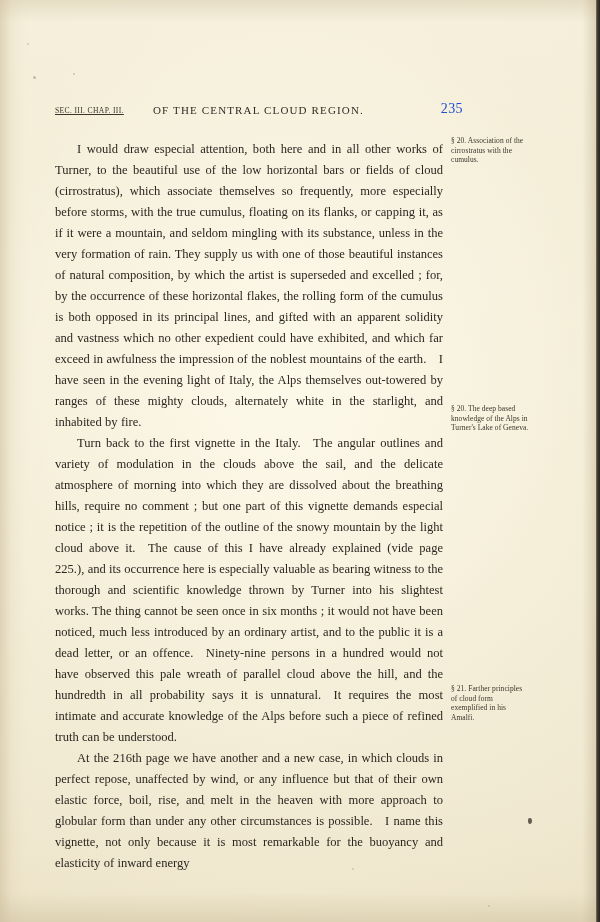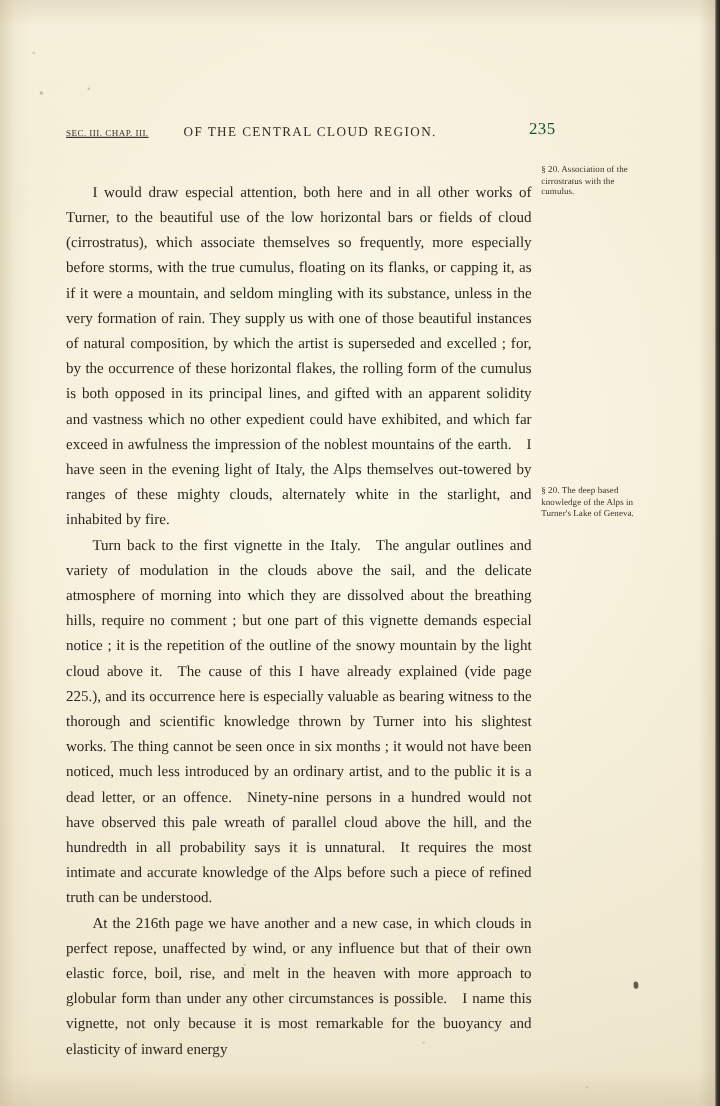--- a/index.html
+++ b/index.html
@@ -85,32 +85,32 @@
     text-transform: uppercase;
     color: #322d25;
     white-space: nowrap;
   }
   .head-folio {
     position: absolute;
     right: 0;
     top: -3px;
     font-size: 14px;
     letter-spacing: 0.4px;
-    color: #14532d;
+    color: #1d4ed8;
   }
 
   
   #text-column {
     position: absolute;
     left: 55px;
     top: 134px;
     width: 388px;
   }
   .para {
-    margin: 16px 0 0px 0;
+    margin: 5px 0 0px 0;
     text-align: justify;
     text-justify: inter-word;
     font-size: 12.55px;
     line-height: 21.0px;
     text-indent: 22px;
     color: #2b2620;
     word-spacing: 0.2px;
     hyphens: none;
   }
   .para + .para { margin-top: 0px; }
@@ -169,20 +169,21 @@
   </div>
 
   <div id="text-column">
     <p class="para">I would draw especial attention, both here and in all other works of Turner, to the beautiful use of the low horizontal bars or fields of cloud (cirrostratus), which associate themselves so frequently, more especially before storms, with the true cumulus, floating on its flanks, or capping it, as if it were a mountain, and seldom mingling with its substance, unless in the very formation of rain. They supply us with one of those beautiful instances of natural composition, by which the artist is superseded and excelled ; for, by the occurrence of these horizontal flakes, the rolling form of the cumulus is both opposed in its principal lines, and gifted with an apparent solidity and vastness which no other expedient could have exhibited, and which far exceed in awfulness the impression of the noblest mountains of the earth. I have seen in the evening light of Italy, the Alps themselves out-towered by ranges of these mighty clouds, alternately white in the starlight, and inhabited by fire.</p>
     <p class="para">Turn back to the first vignette in the Italy. The angular outlines and variety of modulation in the clouds above the sail, and the delicate atmosphere of morning into which they are dissolved about the breathing hills, require no comment ; but one part of this vignette demands especial notice ; it is the repetition of the outline of the snowy mountain by the light cloud above it. The cause of this I have already explained (vide page 225.), and its occurrence here is especially valuable as bearing witness to the thorough and scientific knowledge thrown by Turner into his slightest works. The thing cannot be seen once in six months ; it would not have been noticed, much less introduced by an ordinary artist, and to the public it is a dead letter, or an offence. Ninety-nine persons in a hundred would not have observed this pale wreath of parallel cloud above the hill, and the hundredth in all probability says it is unnatural. It requires the most intimate and accurate knowledge of the Alps before such a piece of refined truth can be understood.</p>
     <p class="para">At the 216th page we have another and a new case, in which clouds in perfect repose, unaffected by wind, or any influence but that of their own elastic force, boil, rise, and melt in the heaven with more approach to globular form than under any other circumstances is possible. I name this vignette, not only because it is most remarkable for the buoyancy and elasticity of inward energy</p>
   </div>
 
   <div class="margin-note" id="note-19">§ 20. Association of the cirrostratus with the cumulus.</div>
   <div class="margin-note" id="note-20">§ 20. The deep based knowledge of the Alps in Turner's Lake of Geneva.</div>
+  <div class="margin-note" id="note-21">§ 21. Farther principles of cloud form exemplified in his Amalfi.</div>
 
   <div class="speck" id="speck-main"></div>
   <div class="speck" id="speck-a"></div>
   <div class="speck" id="speck-b"></div>
   <div class="speck" id="speck-c"></div>
   <div class="speck" id="speck-d"></div>
   <div class="speck" id="speck-e"></div>
   <div class="speck" id="speck-f"></div>
   <div class="speck" id="speck-g"></div>
 

